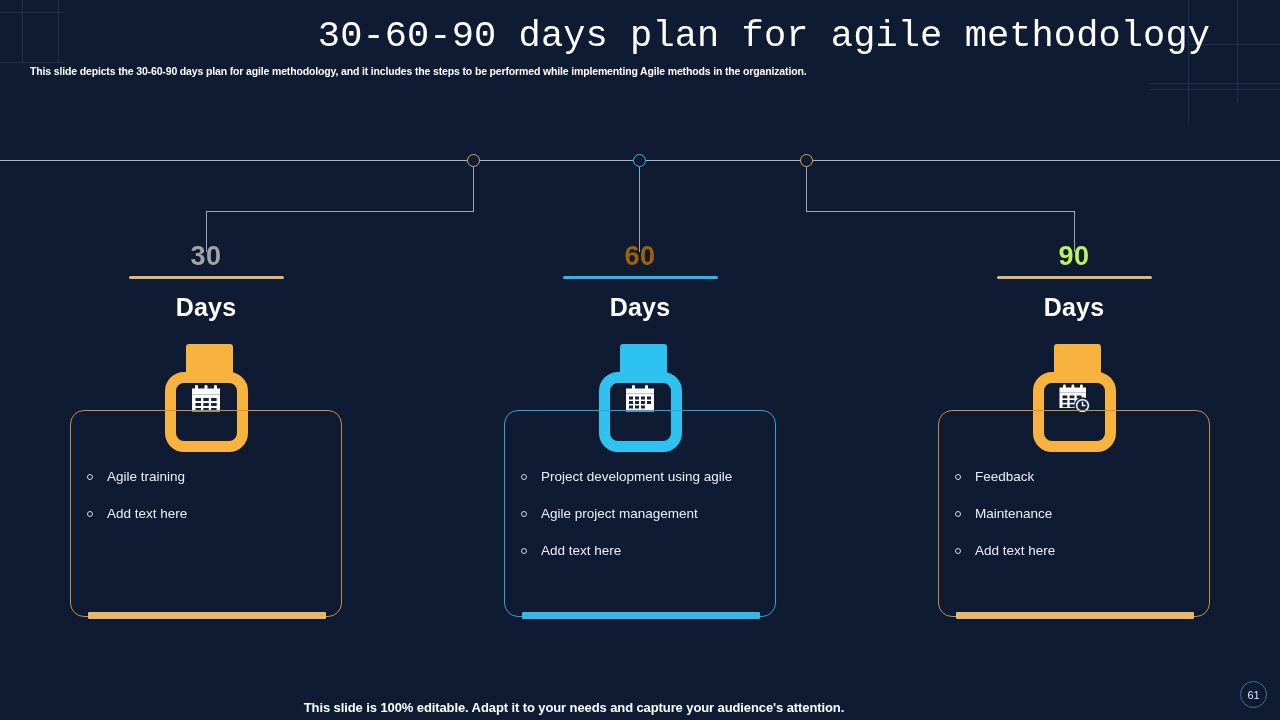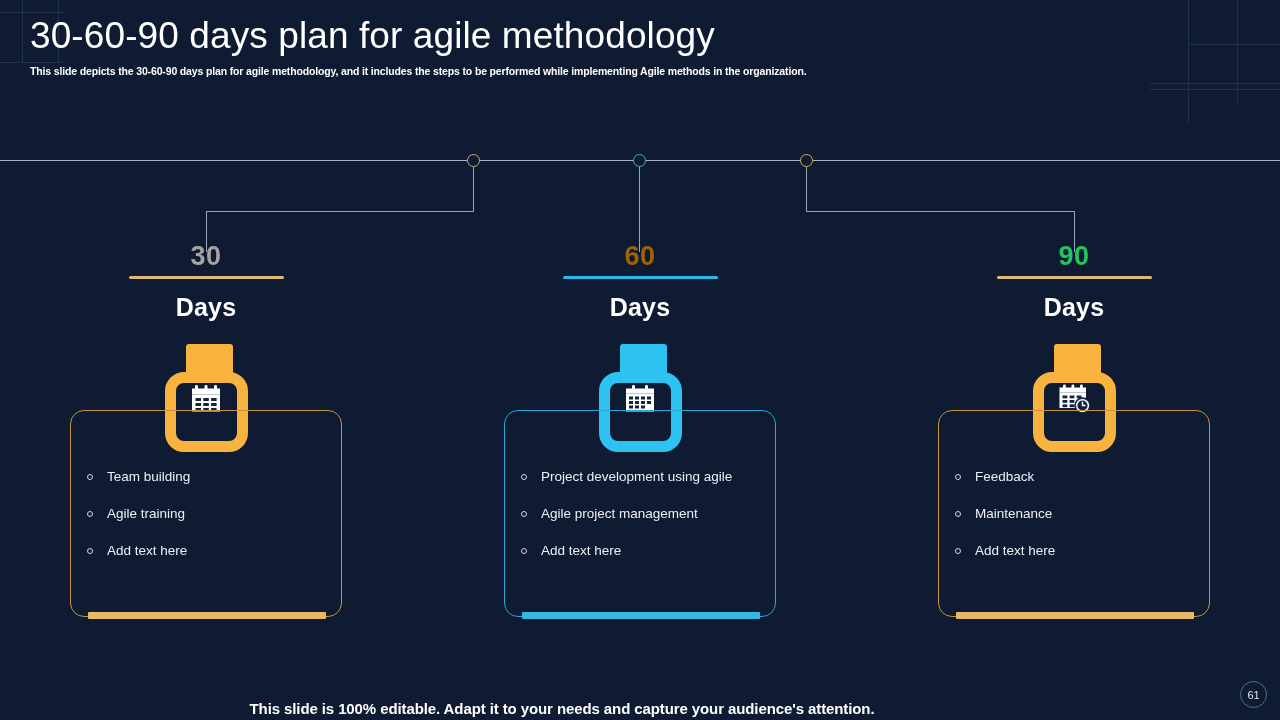--- a/index.html
+++ b/index.html
@@ -30,27 +30,28 @@
   .grid-line.v { width: 1px; }
 
   
   .title-bar {
     position: absolute;
     left: 30px;
     top: 14px;
     width: 1180px;
   }
   .slide-title {
-    font-family: Liberation Sans, sans-serif;
+    font-family: Liberation Mono, monospace;
     font-size: 37px;
     font-weight: 400;
     color: #ffffff;
     letter-spacing: 0.1px;
     line-height: 44px;
     white-space: nowrap;
+    text-align: right;
   }
   .slide-subtitle {
     margin-top: 6px;
     font-size: 10.5px;
     font-weight: 700;
     color: #ffffff;
     letter-spacing: -0.15px;
     line-height: 14px;
     white-space: nowrap;
   }
@@ -186,25 +187,25 @@
     left: 17px;
     bottom: -3px;
     width: 238px;
     height: 7px;
     border-radius: 1px;
   }
 
   
   .footer-note {
     position: absolute;
-    left: 0;
+    left: 12px;
     top: 700px;
     width: 1124px;
     text-align: center;
-    font-size: 15px;
+    font-size: 13px;
     font-weight: 700;
     color: #ffffff;
     letter-spacing: -0.1px;
   }
   .page-badge {
     position: absolute;
     right: 13px;
     top: 681px;
     width: 27px;
     height: 27px;
@@ -280,24 +281,20 @@
             <rect x="14.3" y="27" width="5.5" height="3"></rect>
             <rect x="22.1" y="27" width="5.5" height="3"></rect>
           </g>
         </svg>
       </div>
     </div>
   </div>
 
   <div class="card" style="left:70px; border-color:#c8913e;">
     <ul class="card-list">
-      <li>
-        <span class="bullet"></span>
-        <span>Team building</span>
-      </li>
       <li>
         <span class="bullet"></span>
         <span>Agile training</span>
       </li>
       <li>
         <span class="bullet"></span>
         <span>Add text here</span>
       </li>
     </ul>
     <div class="card-bottom-bar" style="background:#e8b866;"></div>
@@ -347,21 +344,21 @@
       </li>
       <li>
         <span class="bullet"></span>
         <span>Add text here</span>
       </li>
     </ul>
     <div class="card-bottom-bar" style="background:#36b8e6;"></div>
   </div>
 
   <div class="col" style="left:924px;">
-    <div class="col-num" style="color:#22c55e;">90</div>
+    <div class="col-num" style="color:#bef264;">90</div>
     <div class="col-rule" style="background:#e2b771;"></div>
     <div class="col-days">Days</div>
 
     <div class="badge-wrap">
       <div class="badge-tab" style="background:#f7b33e;"></div>
       <div class="badge-box" style="border-color:#f7b33e;"></div>
       <div class="badge-icon">
         <svg width="36" height="34" viewBox="0 0 36 34" aria-hidden="true">
           <rect x="7" y="3.5" width="2.8" height="5.5" rx="1.3" fill="#ffffff"></rect>
           <rect x="15.5" y="3.5" width="2.8" height="5.5" rx="1.3" fill="#ffffff"></rect>

